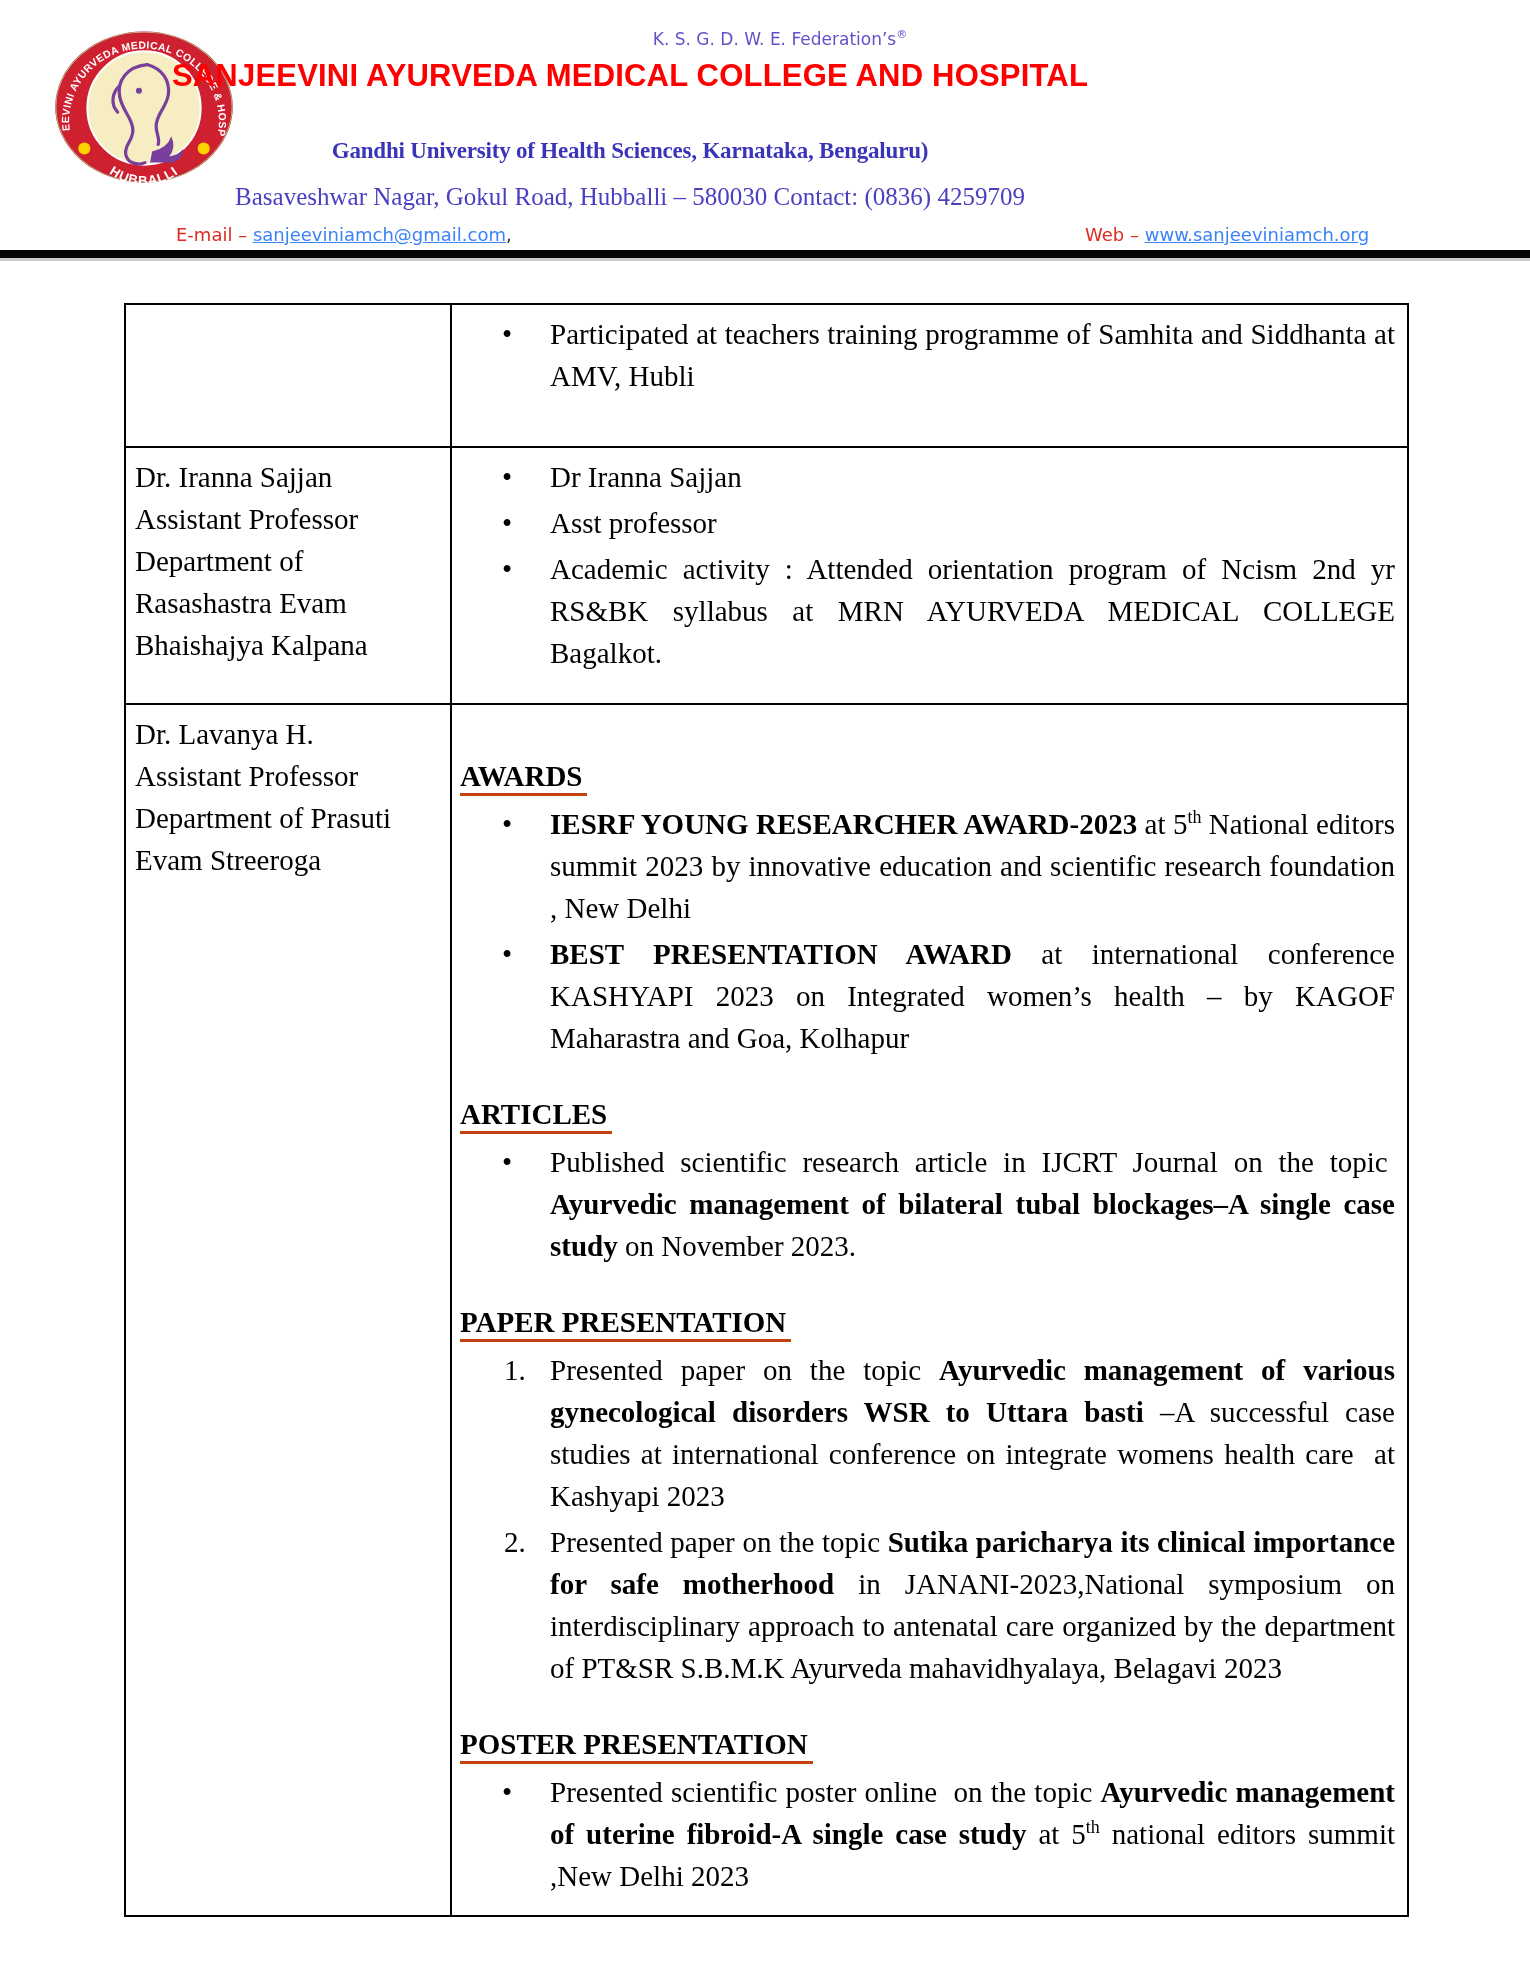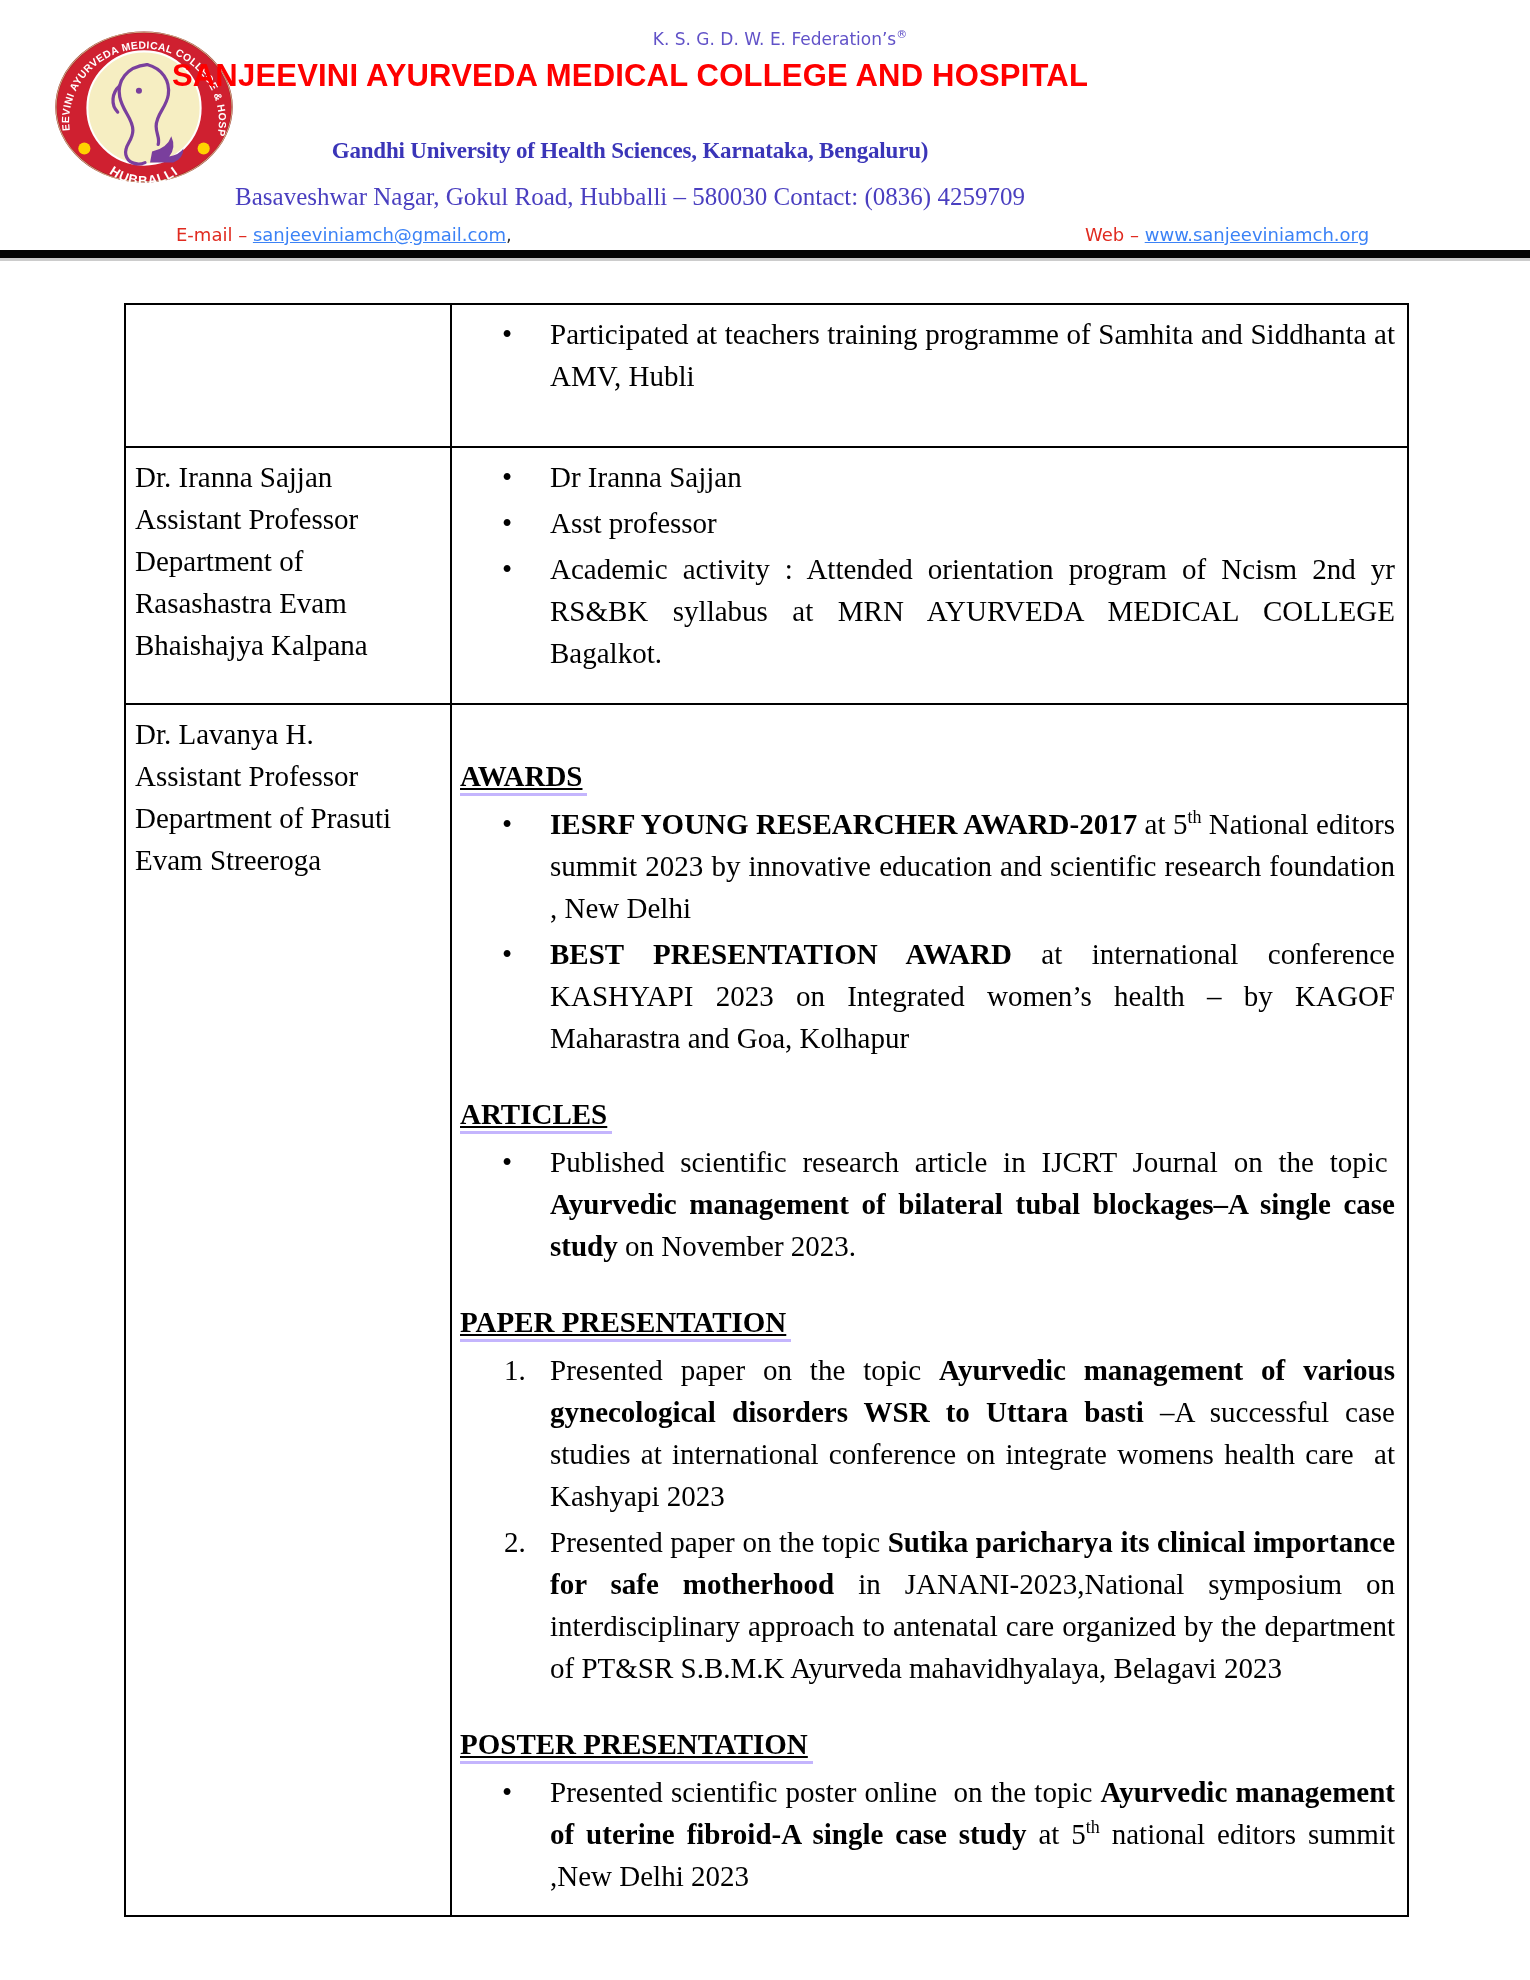--- a/index.html
+++ b/index.html
@@ -38,21 +38,21 @@
 
   .li{position:relative;padding-left:98px;margin:0 0 4px 0;text-align:justify;}
   .li .marker{position:absolute;left:50px;top:0;}
   .li .marker.nm{left:52px;}
   .litext{}
   .b{font-weight:bold;}
   sup{font-size:.62em;line-height:0;vertical-align:super;}
 
   .shead{margin:34px 0 6px 8px;font-weight:bold;font-size:29px;line-height:42px;}
   .rcell .shead:first-child{margin-top:42px;}
-  .hu{border-bottom:3px solid #c4b5fd;padding:0 5px 1px 0;text-decoration:underline;}
+  .hu{border-bottom:3px solid #c2410c;padding:0 5px 1px 0;}
 </style>
 </head>
 <body>
 
 <div class="page">
 
   <header class="header">
 
     <svg class="logo" width="180" height="154" viewBox="0 0 178 152">
       <ellipse cx="89" cy="76" rx="87" ry="74" fill="#cf2030" stroke="#8a1418" stroke-width="1.5"></ellipse>
@@ -119,21 +119,21 @@
             <div class="li"><span class="marker">•</span><span class="litext"><span>Dr Iranna Sajjan</span></span></div>
             <div class="li"><span class="marker">•</span><span class="litext"><span>Asst professor</span></span></div>
             <div class="li"><span class="marker">•</span><span class="litext"><span>Academic activity : Attended orientation program of Ncism 2nd yr RS&amp;BK syllabus at MRN AYURVEDA MEDICAL COLLEGE Bagalkot.</span></span></div>
           </td>
       </tr>
       <tr class="r3">
         <td class="lcell">Dr. Lavanya H.<br>Assistant Professor<br>Department of Prasuti<br>Evam Streeroga</td>
         <td class="rcell">
             <div class="shead"><span class="hu">AWARDS</span></div>
             <div>
-              <div class="li"><span class="marker">•</span><span class="litext"><span class="b">IESRF YOUNG RESEARCHER AWARD-2017</span><span> at 5</span><sup>th</sup><span> National editors summit 2023 by innovative education and scientific research foundation , New Delhi</span></span></div>
+              <div class="li"><span class="marker">•</span><span class="litext"><span class="b">IESRF YOUNG RESEARCHER AWARD-2023</span><span> at 5</span><sup>th</sup><span> National editors summit 2023 by innovative education and scientific research foundation , New Delhi</span></span></div>
               <div class="li"><span class="marker">•</span><span class="litext"><span class="b">BEST PRESENTATION AWARD</span><span> at international conference KASHYAPI 2023 on Integrated women’s health – by KAGOF Maharastra and Goa, Kolhapur</span></span></div>
             </div>
             <div class="shead"><span class="hu">ARTICLES</span></div>
             <div>
               <div class="li"><span class="marker">•</span><span class="litext"><span>Published scientific research article in IJCRT Journal on the topic&nbsp; </span><span class="b">Ayurvedic management of bilateral tubal blockages–A single case study</span><span> on November 2023.</span></span></div>
             </div>
             <div class="shead"><span class="hu">PAPER PRESENTATION</span></div>
             <div>
               <div class="li"><span class="marker nm">1.</span><span class="litext"><span>Presented paper on the topic </span><span class="b">Ayurvedic management of various gynecological disorders WSR to Uttara basti</span><span> –A successful case studies at international conference on integrate womens health care&nbsp; at Kashyapi 2023</span></span></div>
               <div class="li"><span class="marker nm">2.</span><span class="litext"><span>Presented paper on the topic </span><span class="b">Sutika paricharya its clinical importance for safe motherhood</span><span> in JANANI-2023,National symposium on interdisciplinary approach to antenatal care organized by the department of PT&amp;SR S.B.M.K Ayurveda mahavidhyalaya, Belagavi 2023</span></span></div>

